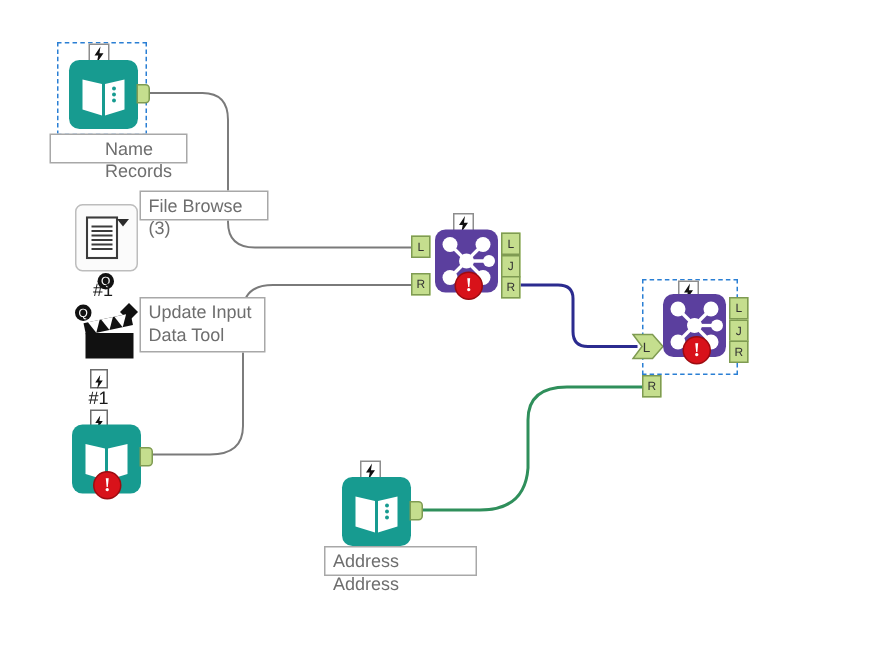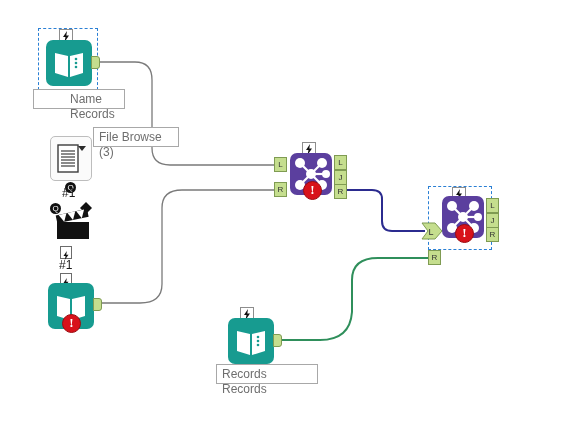--- a/index.html
+++ b/index.html
@@ -250,20 +250,22 @@
       <g transform="rotate(-12 18 20)">
         <polygon points="2,12 34,12 34,20 2,20" fill="#111"></polygon>
         <polygon points="5,12 9,20 13,12" fill="#fff"></polygon>
         <polygon points="14,12 18,20 22,12" fill="#fff"></polygon>
         <polygon points="23,12 27,20 31,12" fill="#fff"></polygon>
       </g>
       <rect x="2" y="22" width="32" height="17" fill="#111"></rect>
     </svg>
   </div>
 
+  <div class="label-box" style="left:93px; top:198px; width:84px; height:37px;">Update Input
+Data Tool</div>
 
   <div class="mini-bolt" style="left:60px; top:246px;">
     <svg width="10" height="11" viewBox="0 0 12 13">
       <path d="M7 1 L3 7 L5.5 7 L4.5 12 L9 5.5 L6.3 5.5 Z" fill="#111"></path>
     </svg>
   </div>
   <div class="hash-txt" style="left:59px; top:258px;">#1</div>
 
   <div class="mini-bolt" style="left:60px; top:273px;">
     <svg width="10" height="11" viewBox="0 0 12 13">
@@ -370,15 +372,15 @@
         <path d="M9 13 L22 16 L22 37 L9 33 Z" fill="#ffffff"></path>
         <path d="M37 13 L24 16 L24 37 L37 33 Z" fill="#ffffff"></path>
         <circle cx="30" cy="19" r="1.3" fill="#179b90"></circle>
         <circle cx="30" cy="23" r="1.3" fill="#179b90"></circle>
         <circle cx="30" cy="27" r="1.3" fill="#179b90"></circle>
       </svg>
     </div>
   </div>
   <div class="anchor plain" style="left:273px; top:334px;"></div>
 
-  <div class="label-box" style="left:216px; top:364px; width:102px; height:20px;">Records Records</div>
+  <div class="label-box" style="left:216px; top:364px; width:102px; height:20px;">Address Address</div>
 
 </div>
 
 </body></html>

